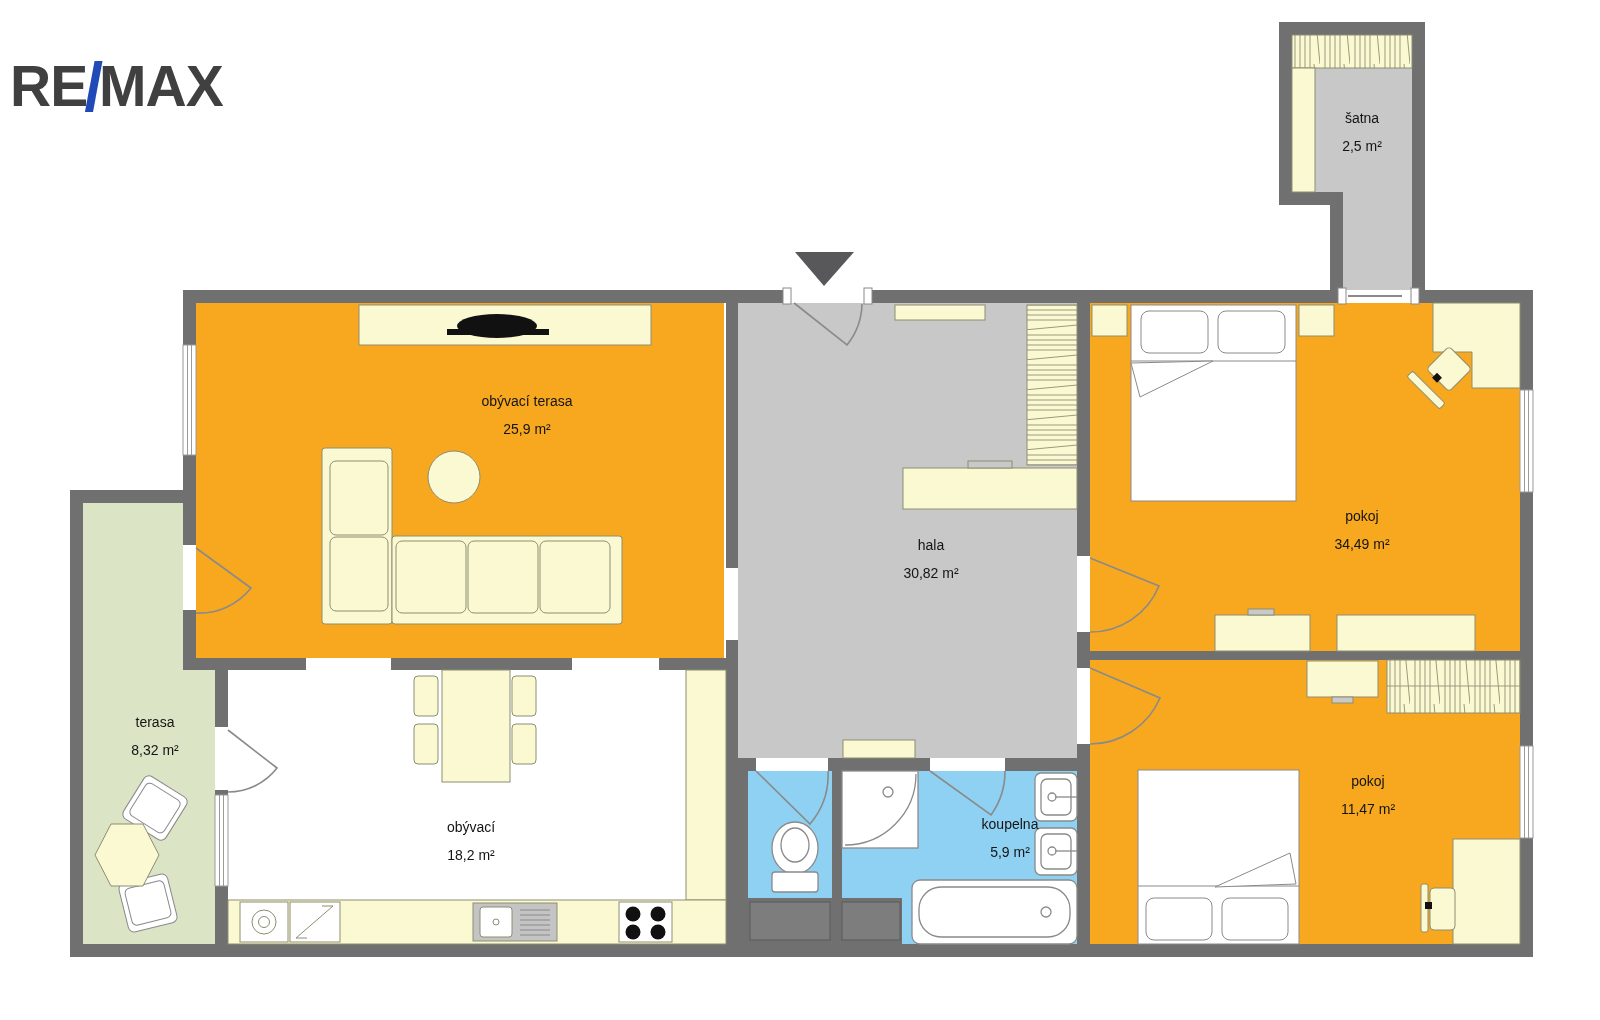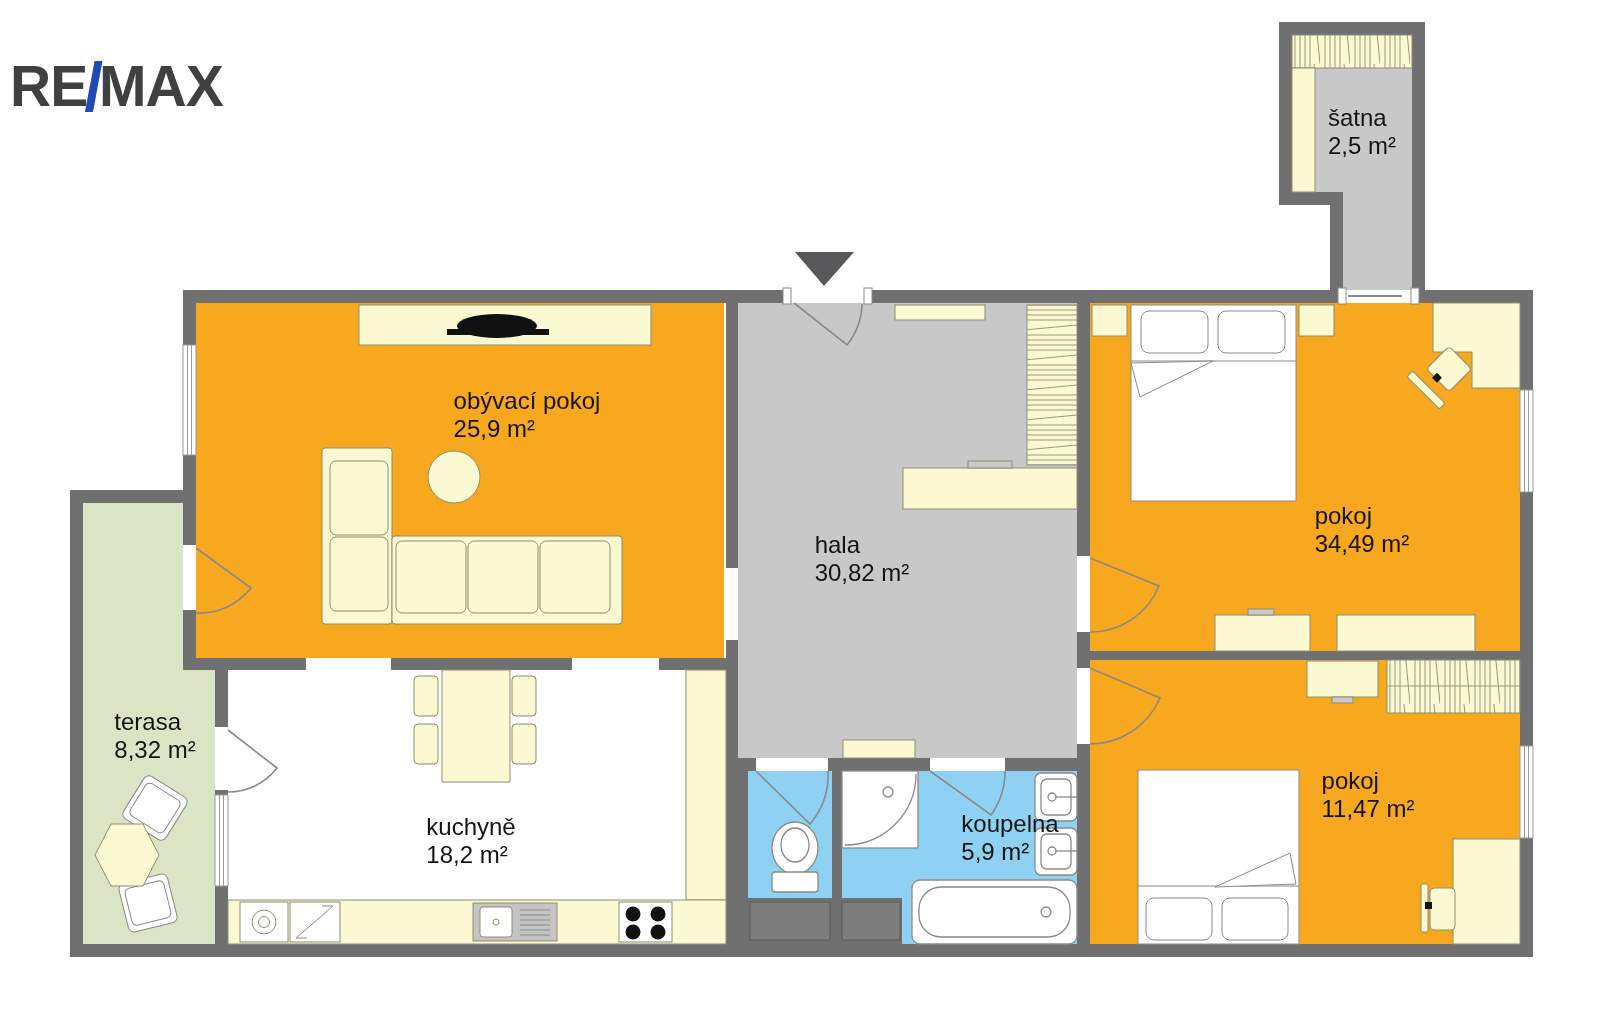--- a/index.html
+++ b/index.html
@@ -3,22 +3,22 @@
 <meta charset="utf-8">
 <style>
   html,body{margin:0;padding:0;background:#fff;}
   .plan{position:relative;width:1600px;height:1020px;background:#fff;overflow:hidden;
         font-family:"Liberation Sans",sans-serif;}
   .plan-svg{position:absolute;left:0;top:0;}
   .logo{position:absolute;left:10px;top:56px;font-weight:bold;font-size:57px;
         letter-spacing:-1px;white-space:nowrap;line-height:60px;}
   .logo .re,.logo .max{color:#404040;}
   .logo .slash{color:#1F4AB8;font-size:68px;vertical-align:-5px;margin:0 -3px;font-style:normal;}
-  .rlabel{position:absolute;transform:translate(-50%,-50%);text-align:left;
-          font-size:24px;line-height:28px;color:#141414;white-space:nowrap;}
+  .rlabel{position:absolute;transform:translate(-50%,-50%);text-align:center;
+          font-size:14px;line-height:28px;color:#141414;white-space:nowrap;}
 </style>
 </head>
 <body>
 
 <div class="plan">
 
   <svg class="plan-svg" width="1600" height="1020" viewBox="0 0 1600 1020">
     <defs>
       <pattern id="wrdV" width="30" height="64" patternUnits="userSpaceOnUse">
         <rect width="30" height="64" fill="#FBF9D2"></rect>
@@ -274,37 +274,37 @@
       <rect x="1292" y="35" width="120" height="33" fill="url(#wrdV)"></rect>
       <rect x="1292" y="68" width="23" height="124" fill="#FBF9D2"></rect>
     </g>
   </svg>
 
   <div class="logo">
     <span class="re">RE</span><span class="slash">/</span><span class="max">MAX</span>
   </div>
 
   <div class="rlabel" style="left:527px;top:415px">
-    <div>obývací pokoj</div>
+    <div>obývací terasa</div>
     <div>25,9 m²</div>
   </div>
-  <div class="rlabel" style="left:862px;top:559px">
+  <div class="rlabel" style="left:931px;top:559px">
     <div>hala</div>
     <div>30,82 m²</div>
   </div>
   <div class="rlabel" style="left:1362px;top:530px">
     <div>pokoj</div>
     <div>34,49 m²</div>
   </div>
   <div class="rlabel" style="left:1368px;top:795px">
     <div>pokoj</div>
     <div>11,47 m²</div>
   </div>
   <div class="rlabel" style="left:471px;top:841px">
-    <div>kuchyně</div>
+    <div>obývací</div>
     <div>18,2 m²</div>
   </div>
   <div class="rlabel" style="left:1010px;top:838px">
     <div>koupelna</div>
     <div>5,9 m²</div>
   </div>
   <div class="rlabel" style="left:155px;top:736px">
     <div>terasa</div>
     <div>8,32 m²</div>
   </div>

